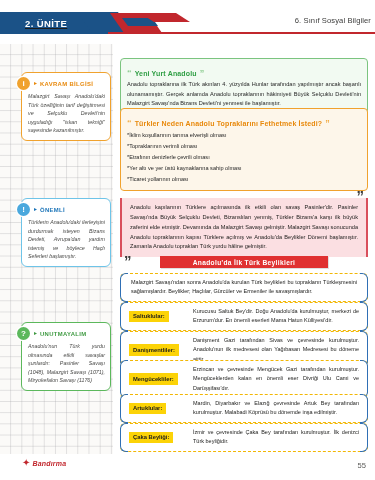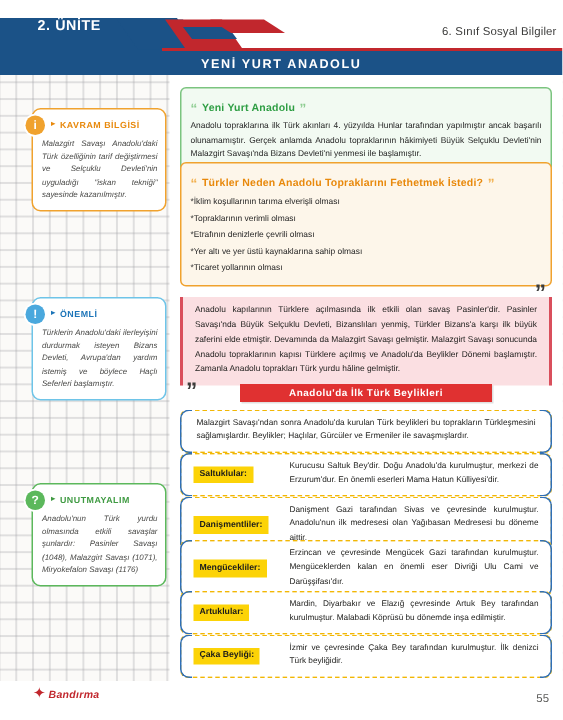--- a/index.html
+++ b/index.html
@@ -29,21 +29,21 @@
     position:absolute;left:113px;top:44px;width:262px;height:410px;
     background:#ffffff;
   }
 
   
   .hdr{position:absolute;left:0;top:0;width:375px;height:44px;}
   .hdr-unit{
     position:absolute;left:0;top:12px;height:22px;width:132px;
     background:#1b5287;
     clip-path:polygon(0 0, 118px 0, 132px 100%, 0 100%);
-    display:flex;align-items:flex-start;
+    display:flex;align-items:center;text-decoration:underline;
   }
   .hdr-unit span{
     color:#ffffff;font-size:9.5px;font-weight:bold;letter-spacing:.4px;
     padding-left:25px;
   }
   .hdr-swoosh{position:absolute;left:78px;top:11px;width:120px;height:24px;}
   .hdr-rule{
     position:absolute;left:108px;top:32px;width:267px;height:1.6px;background:#c1272d;
   }
   .hdr-right{
@@ -216,23 +216,20 @@
       <polygon points="0,2 44,2 58,22 14,22" fill="#1b5287"></polygon>
       <polygon points="32,2 70,2 84,22 46,22" fill="#c1272d"></polygon>
       <polygon points="44,7 74,7 80,15 50,15" fill="#1b5287"></polygon>
       <polygon points="62,2 98,2 112,11 76,11" fill="#c1272d"></polygon>
     </svg>
 
     <div class="hdr-rule"></div>
 
     <div class="hdr-right">6. Sınıf Sosyal Bilgiler</div>
 
-    <div class="title-band">
-      <span>YENİ YURT ANADOLU</span>
-    </div>
   </div>
 
   <div class="note note-k">
     <div class="note-head">
       <div class="badge badge-k">i</div>
       <span class="arrow">►</span>
       <span class="cap">KAVRAM BİLGİSİ</span>
     </div>
     <div class="note-body">Malazgirt Savaşı Anadolu'daki Türk özelliğinin tarif değiştirmesi ve Selçuklu Devleti'nin uyguladığı "iskan tekniği" sayesinde kazanılmıştır.</div>
   </div>

